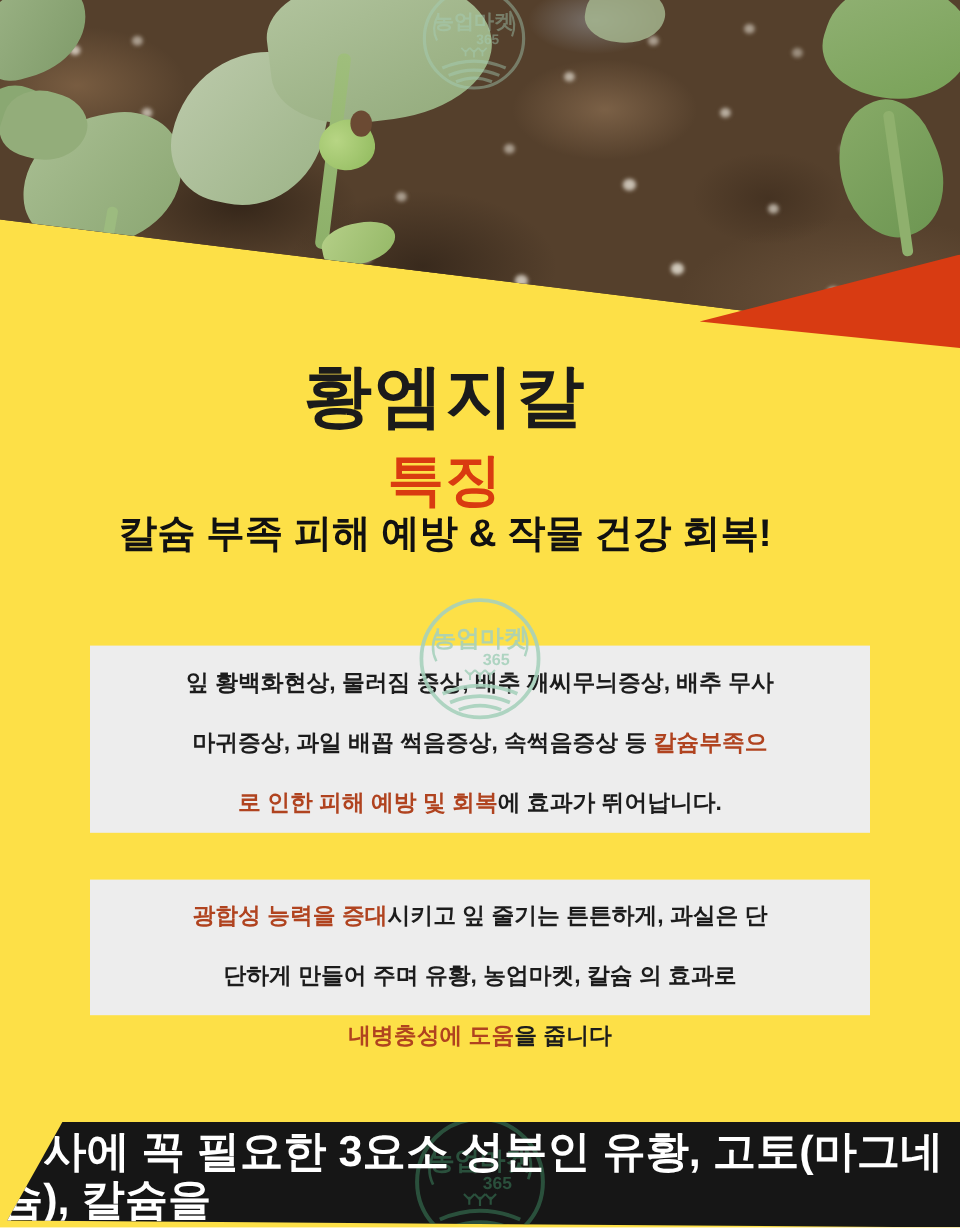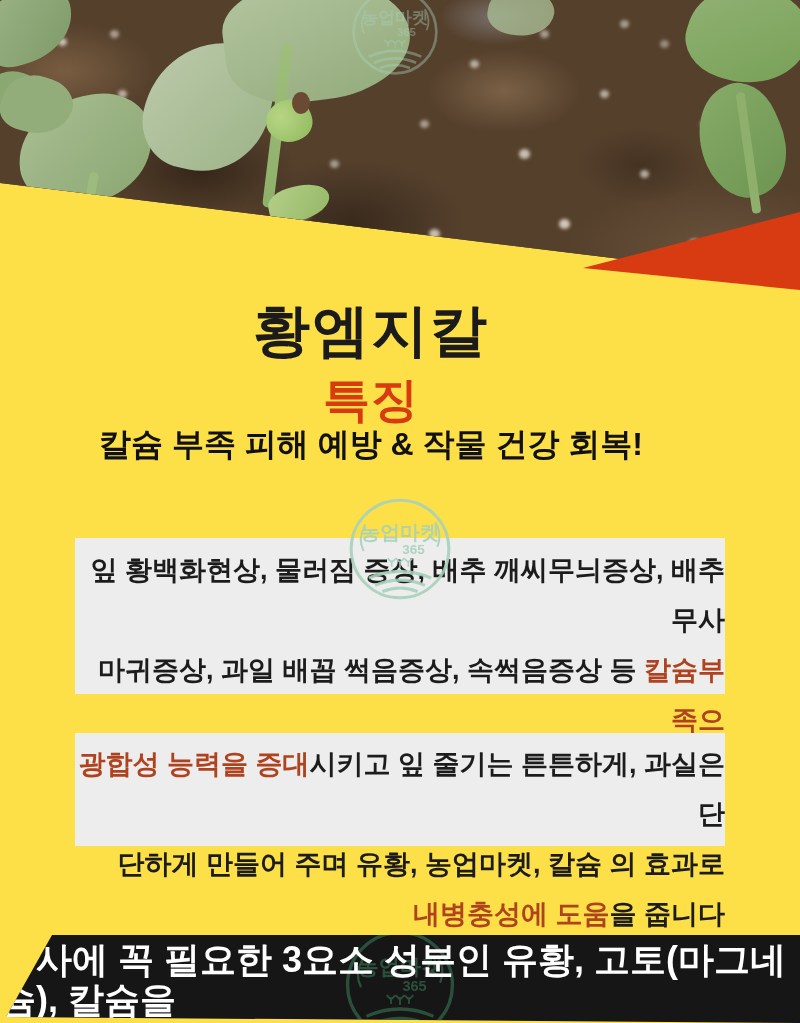--- a/index.html
+++ b/index.html
@@ -80,21 +80,21 @@
 
   
   .hgroup{position:absolute;left:0;width:742px;text-align:center;color:#1b1b1b;}
   .title{top:296px;font-size:57px;font-weight:900;letter-spacing:2px;line-height:68px;}
   .badge{top:372px;font-size:47px;font-weight:900;letter-spacing:1px;line-height:56px;
          color:var(--accent,#d93b10);}
   .tagline{top:423px;font-size:32px;font-weight:800;line-height:42px;color:#111;}
 
   
   .panel{position:absolute;left:75px;width:650px;background:var(--panel,#ededed);
-         text-align:right;font-size:27px;font-weight:800;line-height:50px;color:#1c1c1c;
+         text-align:center;font-size:19px;font-weight:800;line-height:50px;color:#1c1c1c;
          box-sizing:border-box;}
   .panel .em{color:var(--em,#b0431f);}
   .panel-1{top:538px;height:156px;padding-top:7px;}
   .panel-2{top:733px;height:113px;padding-top:6px;}
 
   
   .footer{position:absolute;left:0;top:935px;width:800px;height:88px;
           background:var(--bar,#161616);
           clip-path:polygon(52px 0,100% 0,100% 100%,6px 82px);}
   .footer-text{position:relative;z-index:2;padding-top:5px;text-align:left;

